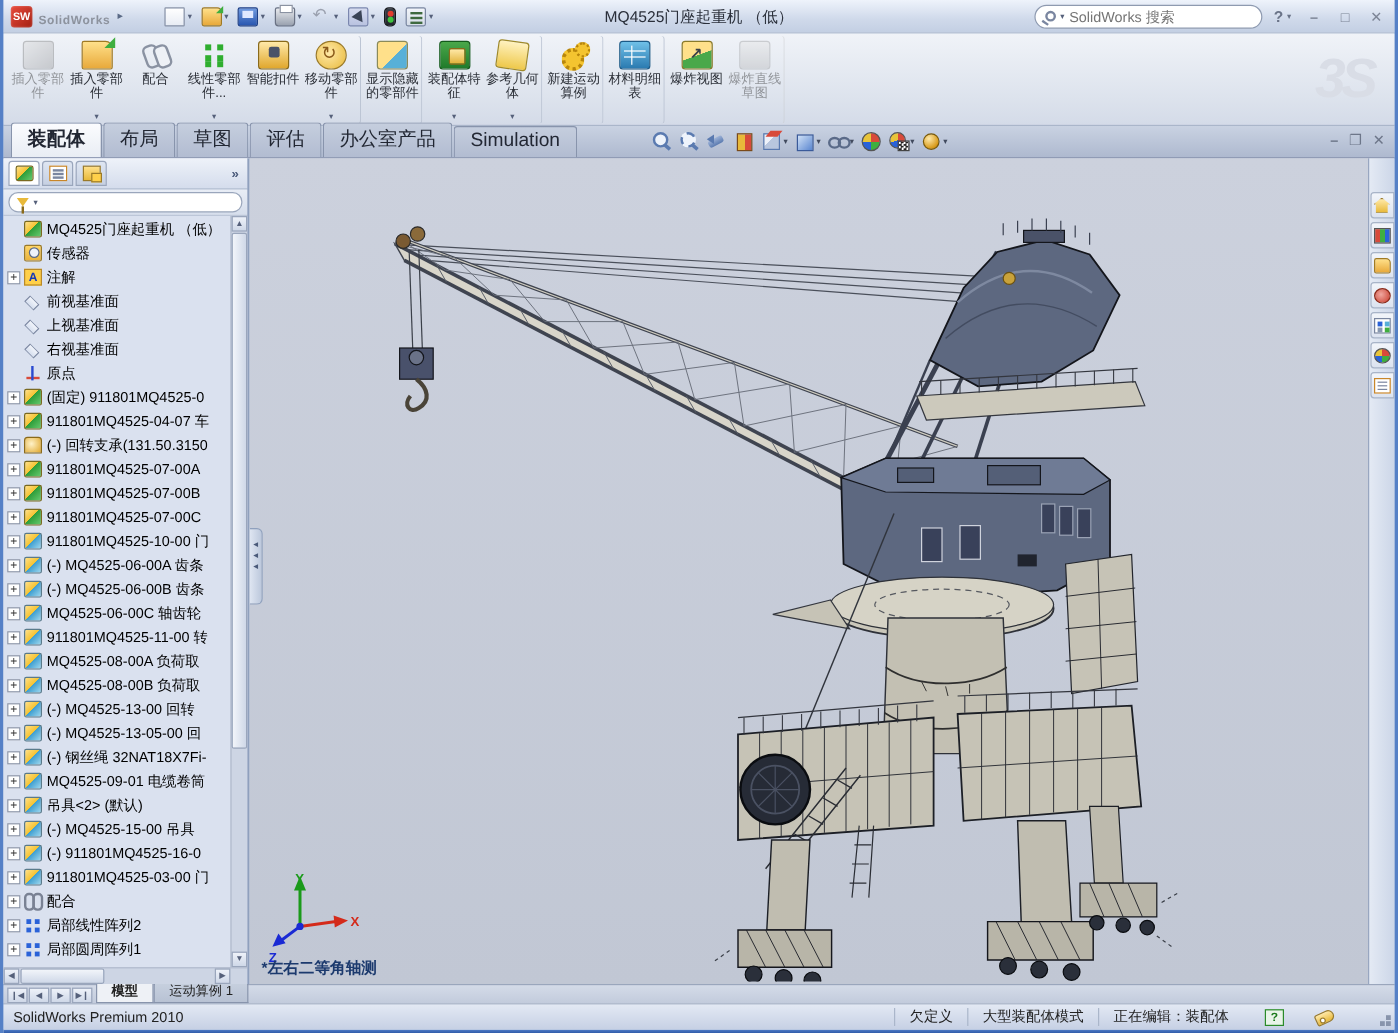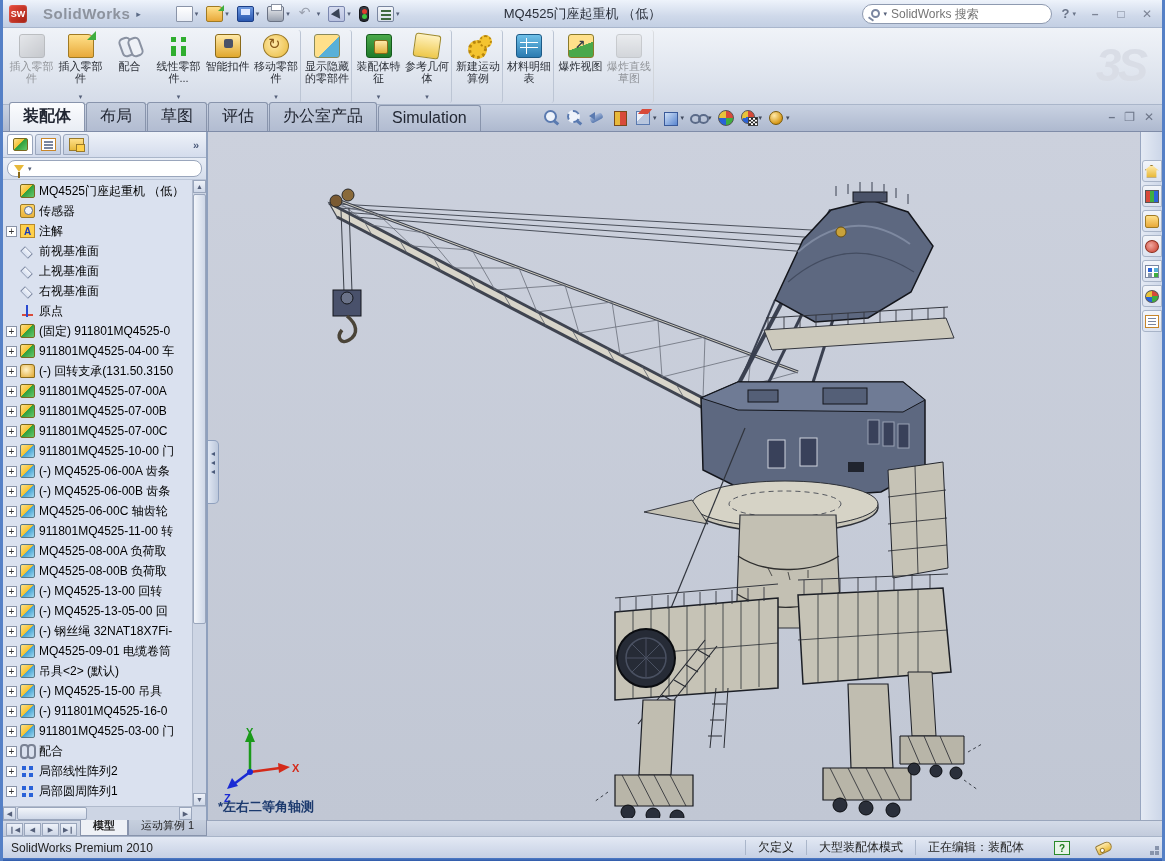--- a/index.html
+++ b/index.html
@@ -1,23 +1,23 @@
 <!DOCTYPE html>
 <html><head>
 <meta charset="utf-8">
 <style>
   * { margin:0; padding:0; box-sizing:border-box; font-family:"Liberation Sans","DejaVu Sans",sans-serif; }
   html,body { width:1165px; height:861px; overflow:hidden; }
   .window { width:1165px; height:861px; border-left:3px solid #5580c6; border-right:3px solid #5580c6; background:#dfe5ef; display:flex; flex-direction:column; }
 
   
   .titlebar { height:28px; flex:none; background:linear-gradient(#eef3fb,#cfd9ea 60%,#c3cfe3); display:flex; align-items:center; position:relative; border-bottom:1px solid #a9b6cc; }
-  .sw-logo { display:flex; align-items:center; gap:16px; padding:0 6px; }
+  .sw-logo { display:flex; align-items:flex-end; gap:5px; padding:0 6px; }
   .sw-mark { width:18px; height:18px; border-radius:3px; background:linear-gradient(135deg,#e84b3c,#a31f12); color:#fff; font-size:9px; font-weight:bold; display:flex; align-items:center; justify-content:center; box-shadow:inset 0 0 2px #fff5; }
-  .sw-name { font-size:15px; font-weight:bold; color:#8d939e; letter-spacing:.5px; }
+  .sw-name { font-size:10px; font-weight:bold; color:#8d939e; letter-spacing:.5px; }
   .tb-exp { color:#5a6a85; font-size:9px; margin-right:14px; }
   .qbar { display:flex; align-items:center; gap:2px; margin-left:18px; }
   .qbtn { display:flex; align-items:center; gap:2px; padding:2px 3px; border-radius:3px; }
   .qbtn .dd { display:none; font-size:7px; color:#55607a; }
   .qbtn .dd.has-dd { display:inline; }
   .qico { width:17px; height:16px; display:inline-block; position:relative; }
   .q-new { background:linear-gradient(#ffffff,#e8ecf4); border:1px solid #8a94a8; border-radius:1px; }
   .q-open { background:linear-gradient(#ffe08a,#e8a93a); border:1px solid #a07a23; border-radius:2px 4px 2px 2px; }
   .q-open::after { content:""; position:absolute; right:-2px; top:-2px; border-left:6px solid transparent; border-bottom:6px solid #3fae3f; }
   .q-save { background:linear-gradient(#6f9ae0,#2a57b0); border:1px solid #1c3e86; border-radius:2px; }
@@ -502,21 +502,21 @@
 
             <div class="trow">
               <span class="texp has-exp">+</span>
               <span class="ti asm"></span>
               <span class="tlabel">(固定) 911801MQ4525-0</span>
             </div>
 
             <div class="trow">
               <span class="texp has-exp">+</span>
               <span class="ti asm"></span>
-              <span class="tlabel">911801MQ4525-04-00 车</span>
+              <span class="tlabel">911801MQ4525-04-07 车</span>
             </div>
 
             <div class="trow">
               <span class="texp has-exp">+</span>
               <span class="ti bearing"></span>
               <span class="tlabel">(-) 回转支承(131.50.3150</span>
             </div>
 
             <div class="trow">
               <span class="texp has-exp">+</span>

